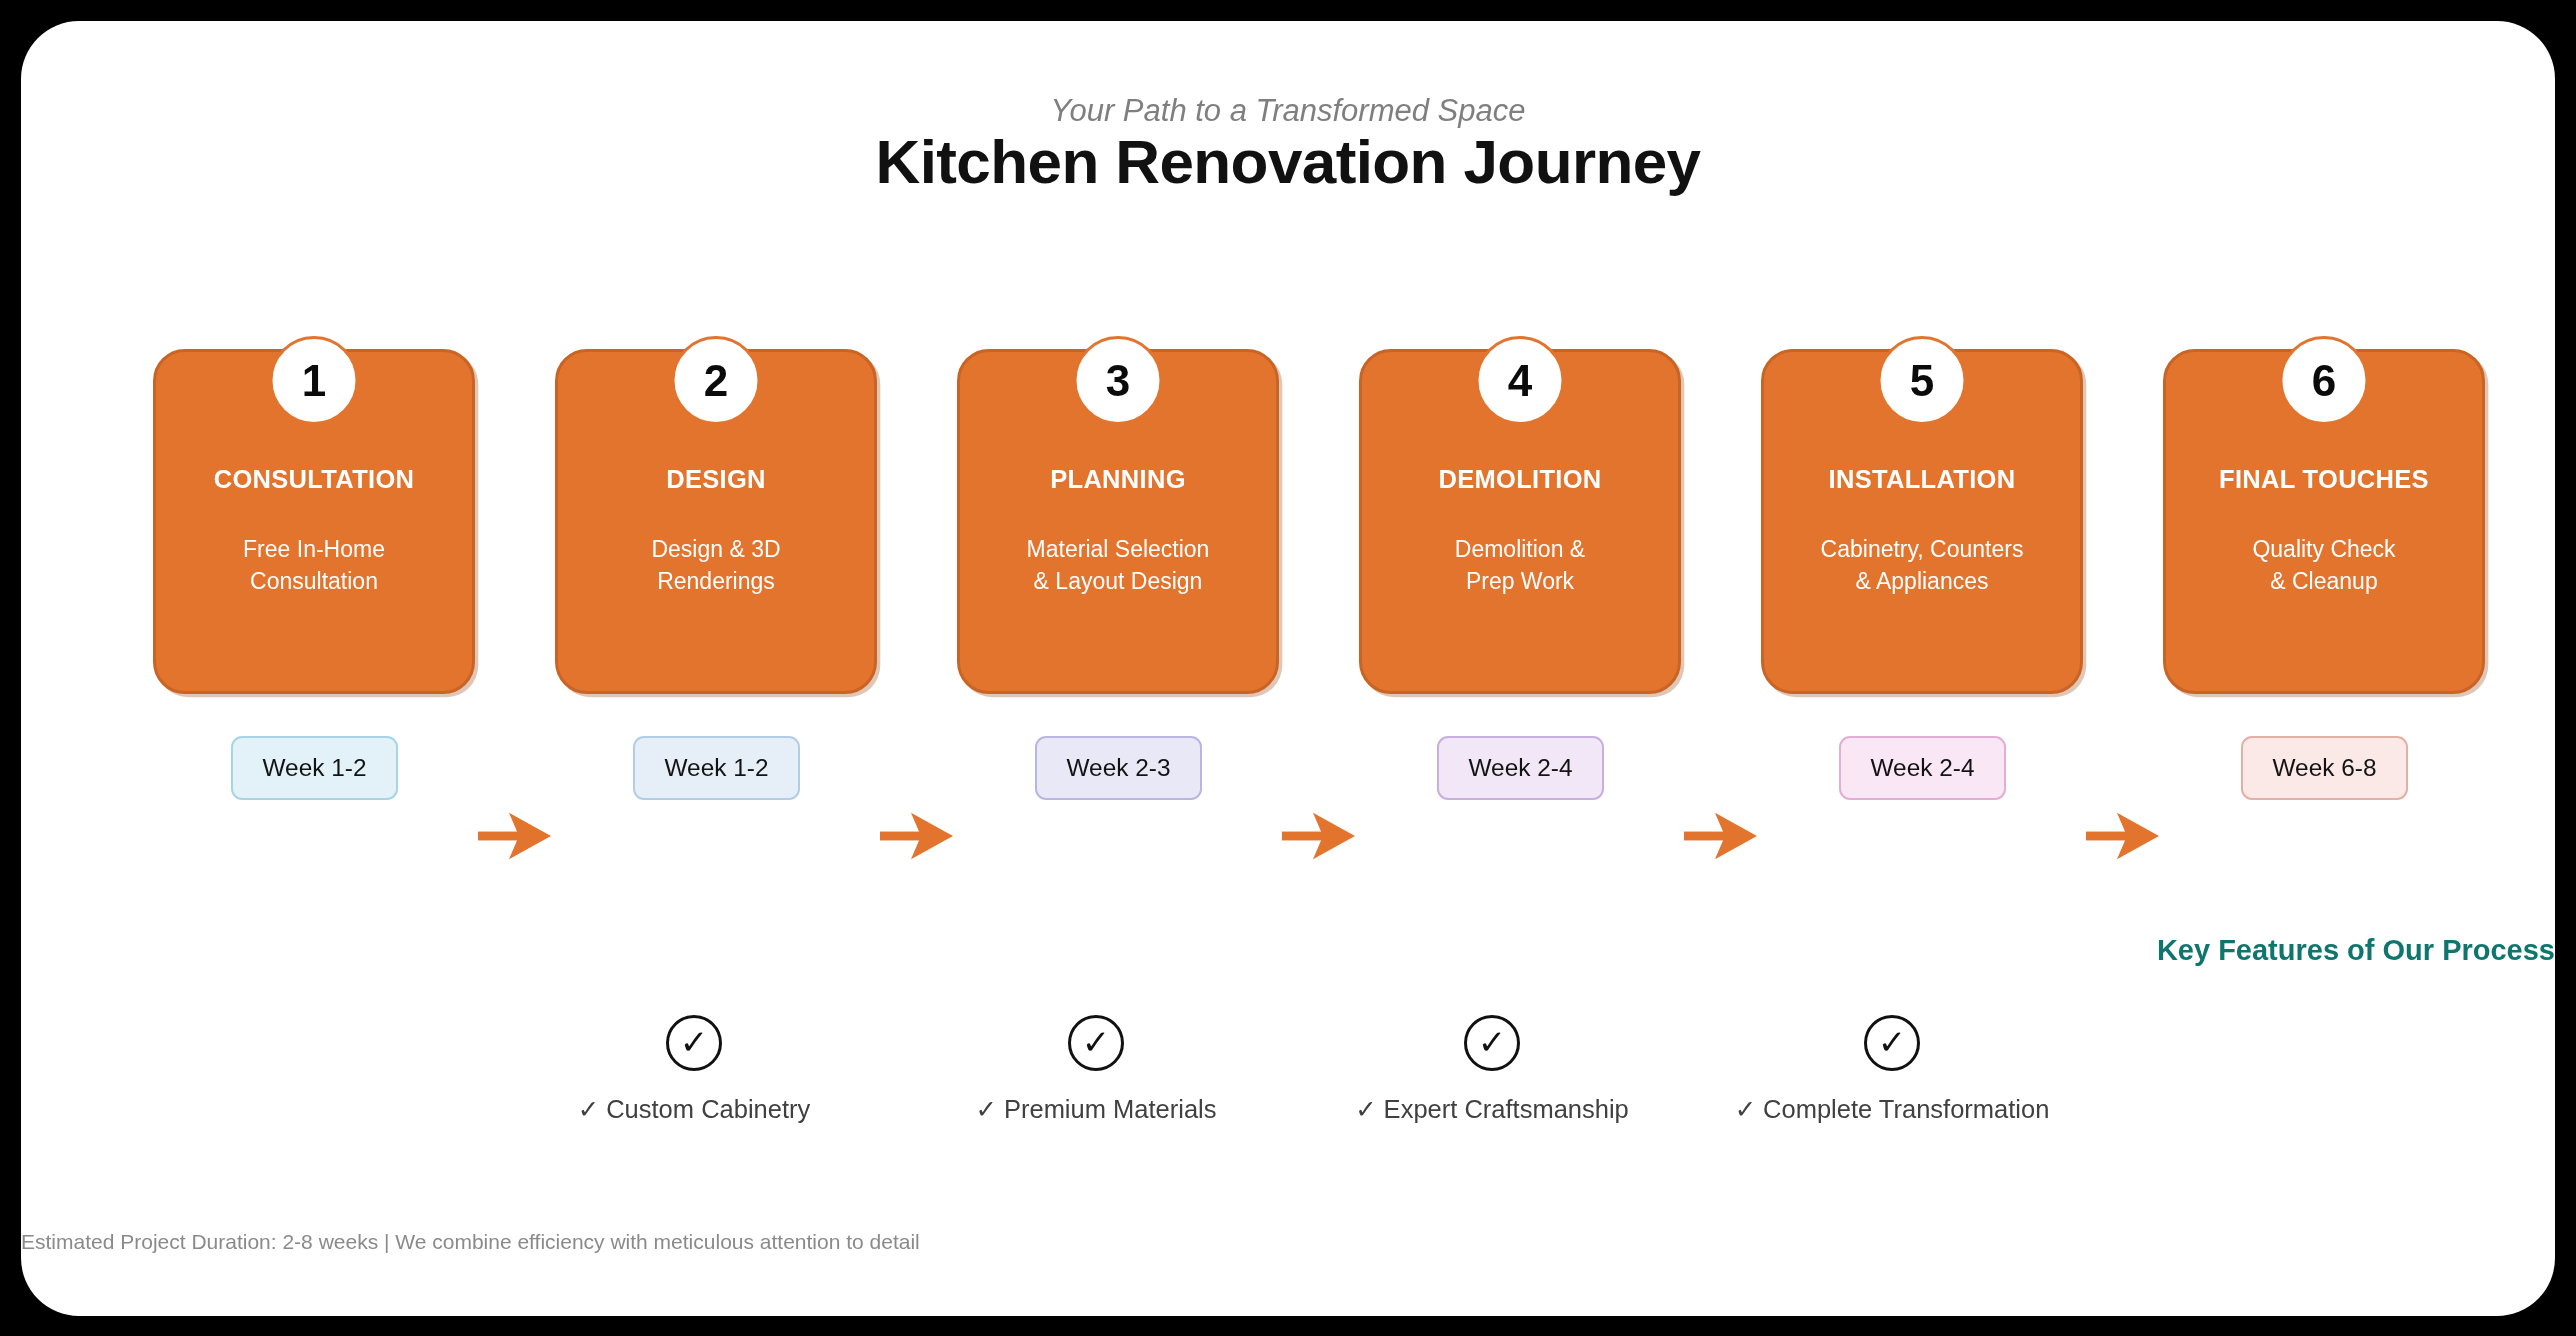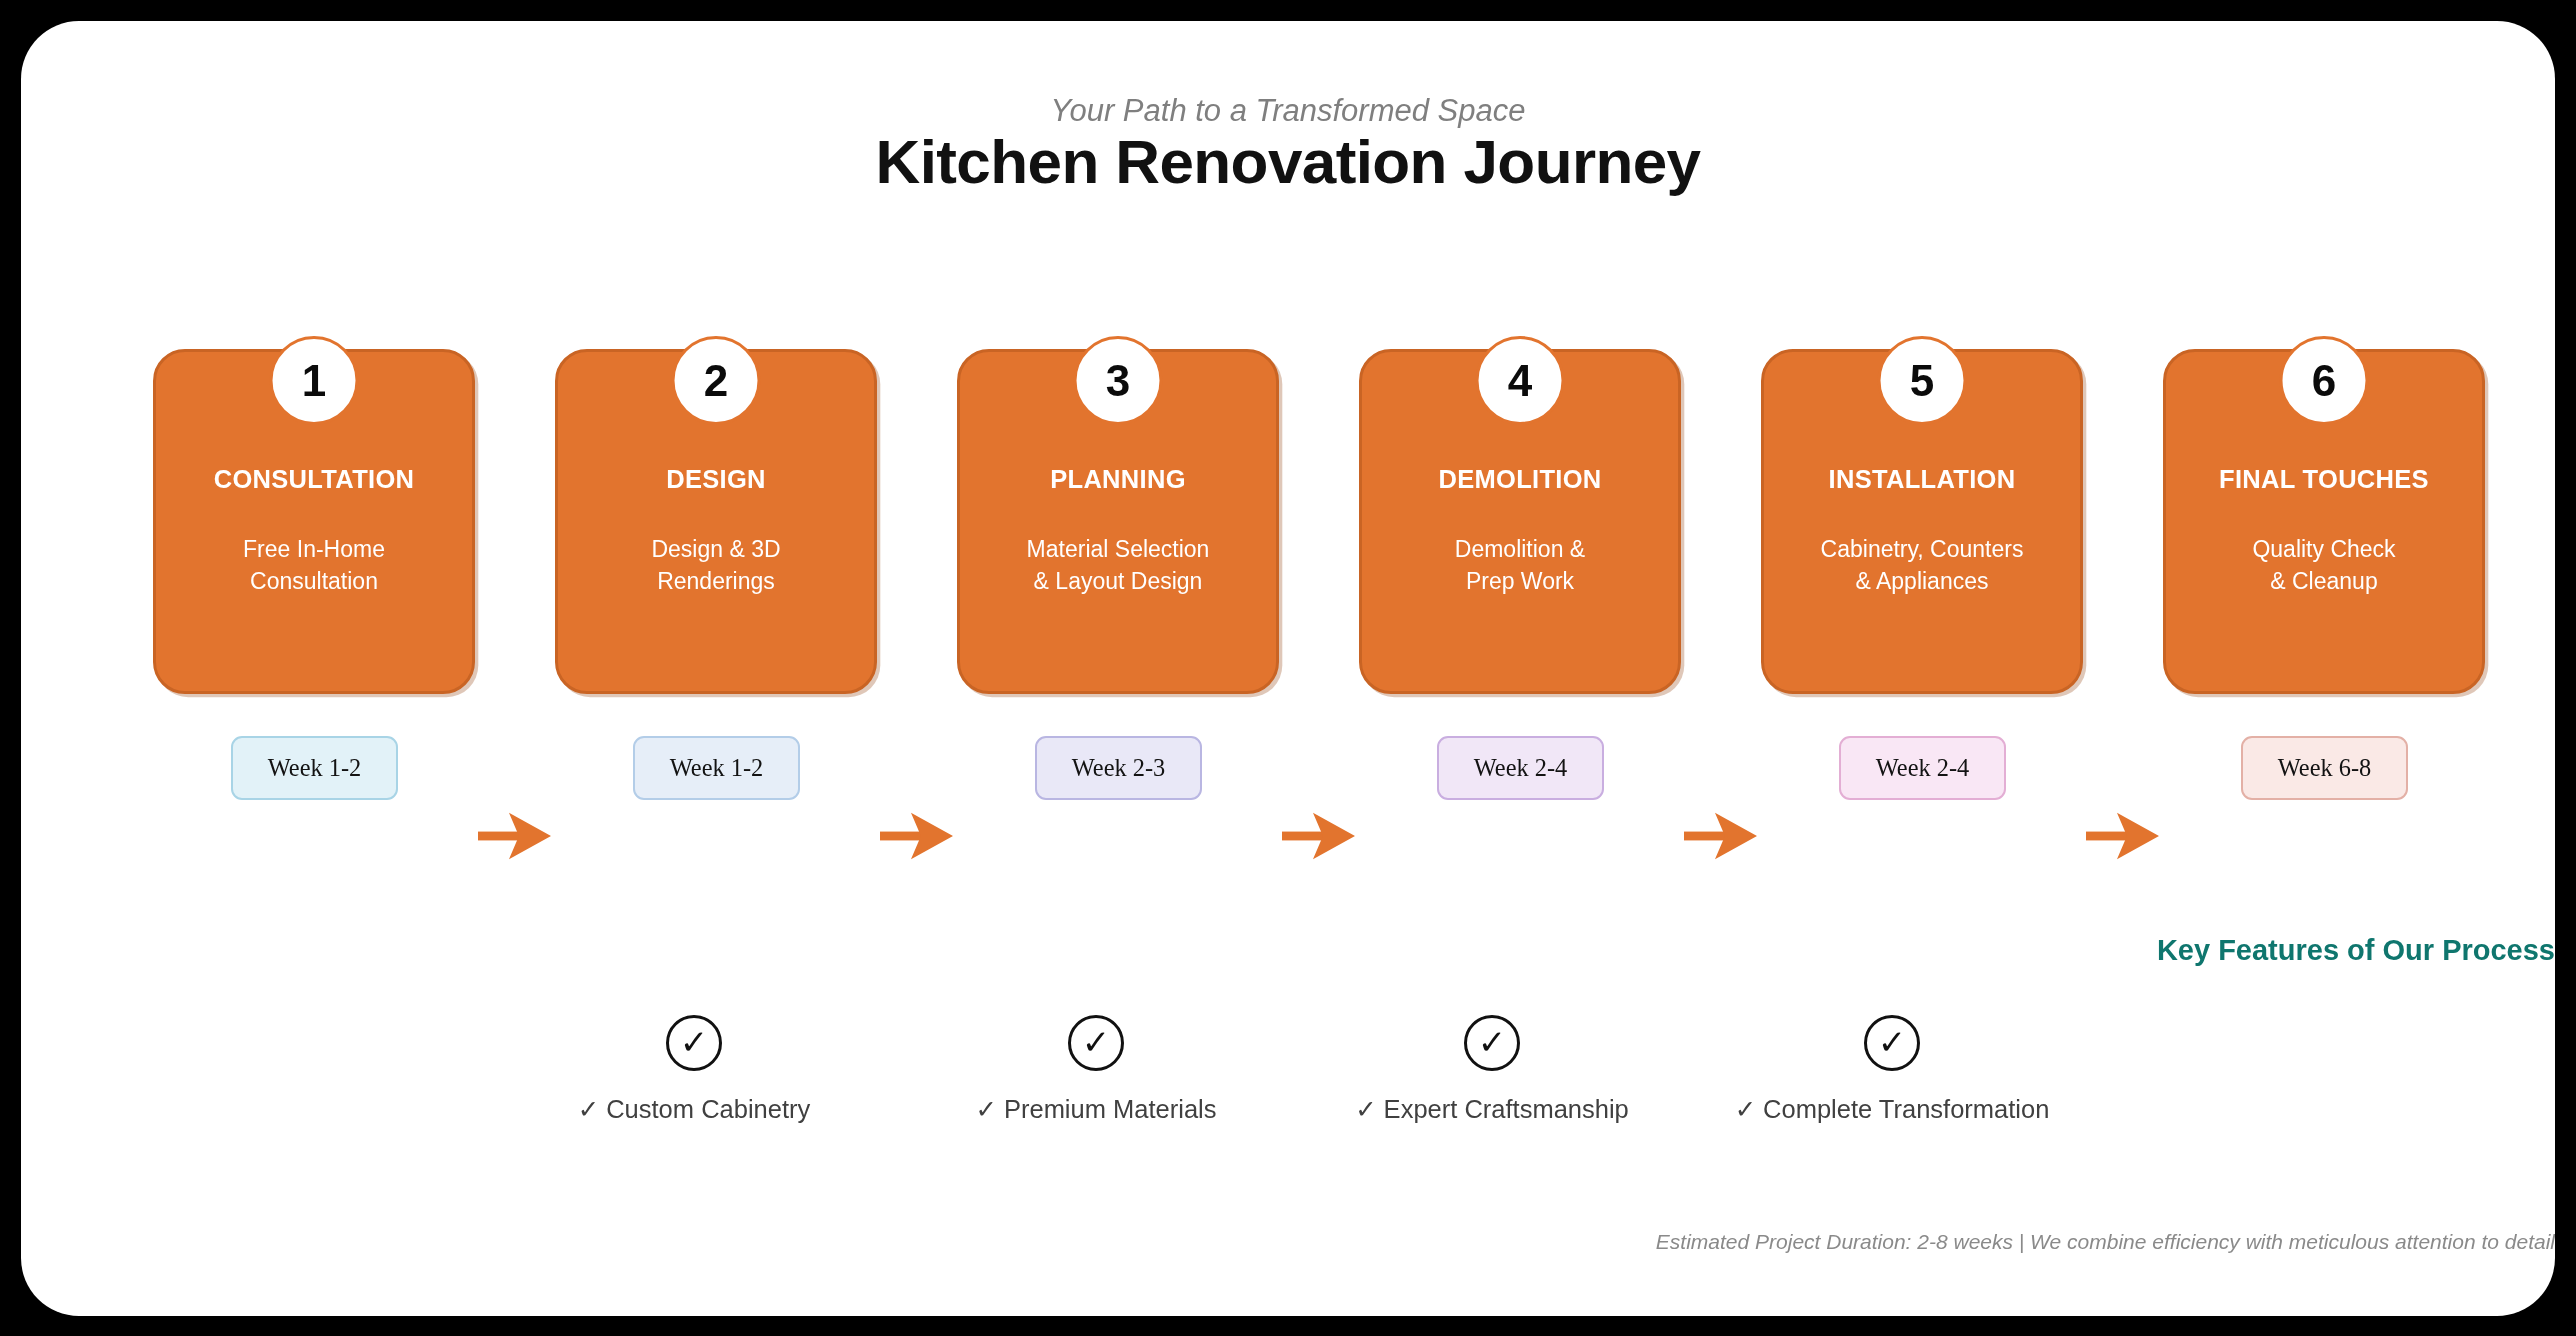--- a/index.html
+++ b/index.html
@@ -152,21 +152,20 @@
     box-sizing: border-box;
     display: flex;
     align-items: center;
     justify-content: center;
     padding: 4px 21px;
     border-radius: 11px;
     border: 2.2px solid #cccccc;
     font-size: 24.4px;
     color: #131313;
     white-space: nowrap;
-    font-family: Liberation Serif, serif;
   }
 
   
   #features-heading {
     position: absolute;
     left: 0;
     top: 913px;
     width: 100%;
     text-align: right;
     font-size: 29px;
@@ -209,23 +208,22 @@
     color: #404040;
     white-space: nowrap;
   }
 
   
   #footer {
     position: absolute;
     left: 0;
     top: 1209px;
     width: 100%;
-    text-align: right;
+    text-align: left;
     font-size: 21px;
-    font-style: italic;
     color: #8a8a8a;
   }
 </style>
 </head>
 <body>
 
 <div id="stage">
   <div id="canvas">
 
     <div id="header">

